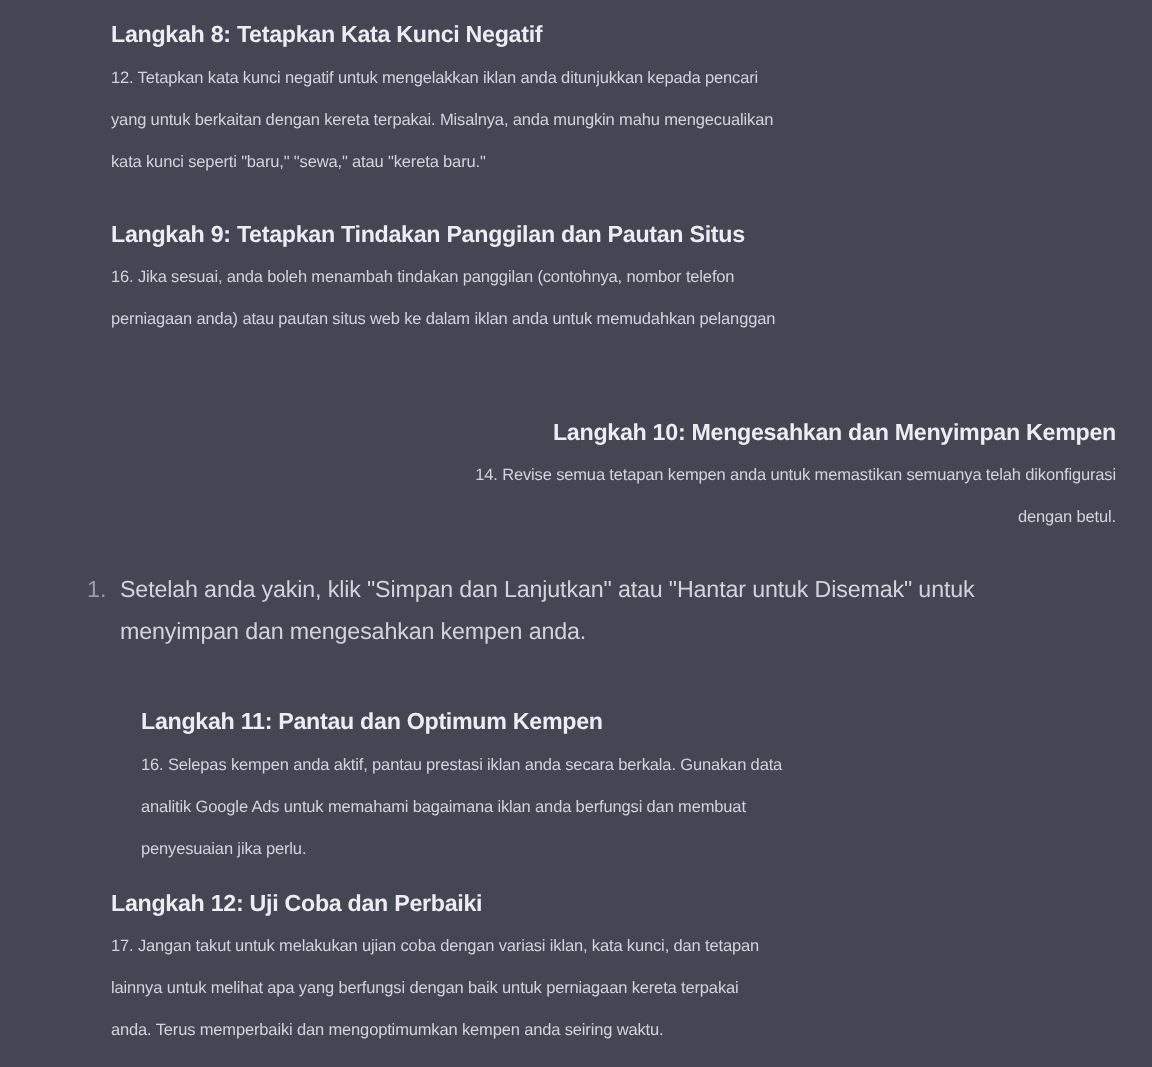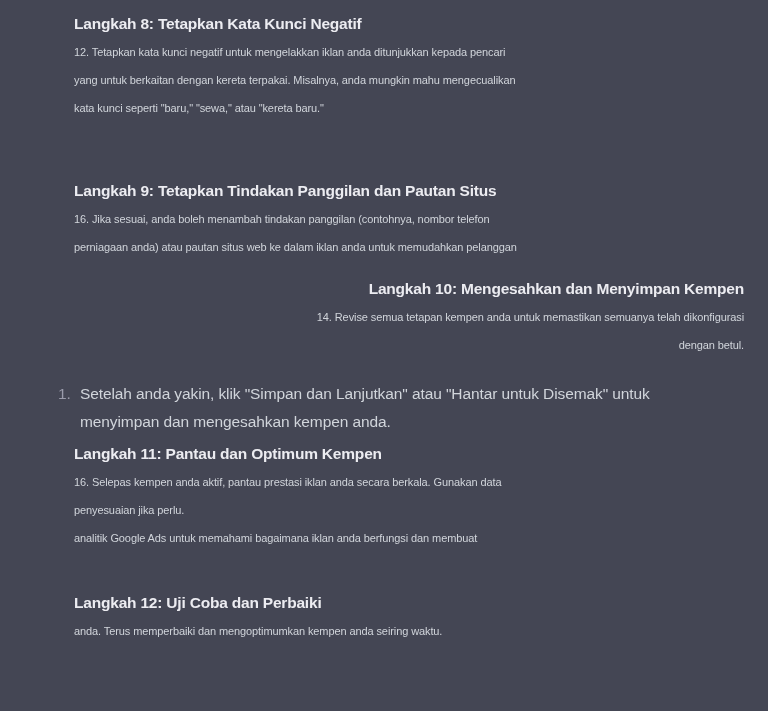--- a/index.html
+++ b/index.html
@@ -70,21 +70,21 @@
 
   <div class="section" style="top:10px;">
     <div class="heading">Langkah 8: Tetapkan Kata Kunci Negatif</div>
     <div class="para">
       <span class="line">12. Tetapkan kata kunci negatif untuk mengelakkan iklan anda ditunjukkan kepada pencari</span>
       <span class="line">yang untuk berkaitan dengan kereta terpakai. Misalnya, anda mungkin mahu mengecualikan</span>
       <span class="line">kata kunci seperti "baru," "sewa," atau "kereta baru."</span>
     </div>
   </div>
 
-  <div class="section" style="top:143px;margin-top:34px;">
+  <div class="section" style="top:143px;">
     <div class="heading">Langkah 9: Tetapkan Tindakan Panggilan dan Pautan Situs</div>
     <div class="para">
       <span class="line">16. Jika sesuai, anda boleh menambah tindakan panggilan (contohnya, nombor telefon</span>
       <span class="line">perniagaan anda) atau pautan situs web ke dalam iklan anda untuk memudahkan pelanggan</span>
     </div>
   </div>
 
   <div class="section" style="top:275px;text-align:right;">
     <div class="heading">Langkah 10: Mengesahkan dan Menyimpan Kempen</div>
     <div class="para">
@@ -94,29 +94,31 @@
   </div>
 
   <div class="olist" style="top:380px;">
     <span class="marker">1.</span>
     <div class="body">
       <span class="line">Setelah anda yakin, klik "Simpan dan Lanjutkan" atau "Hantar untuk Disemak" untuk</span>
       <span class="line">menyimpan dan mengesahkan kempen anda.</span>
     </div>
   </div>
 
-  <div class="section" style="top:440px;">
+  <div class="section" style="top:468px;margin-left:20px;">
     <div class="heading">Langkah 11: Pantau dan Optimum Kempen</div>
     <div class="para">
       <span class="line">16. Selepas kempen anda aktif, pantau prestasi iklan anda secara berkala. Gunakan data</span>
+      <span class="line">analitik Google Ads untuk memahami bagaimana iklan anda berfungsi dan membuat</span>
       <span class="line">penyesuaian jika perlu.</span>
-      <span class="line">analitik Google Ads untuk memahami bagaimana iklan anda berfungsi dan membuat</span>
     </div>
   </div>
 
   <div class="section" style="top:589px;">
     <div class="heading">Langkah 12: Uji Coba dan Perbaiki</div>
     <div class="para">
+      <span class="line">17. Jangan takut untuk melakukan ujian coba dengan variasi iklan, kata kunci, dan tetapan</span>
+      <span class="line">lainnya untuk melihat apa yang berfungsi dengan baik untuk perniagaan kereta terpakai</span>
       <span class="line">anda. Terus memperbaiki dan mengoptimumkan kempen anda seiring waktu.</span>
     </div>
   </div>
 
 </div>
 
 </body></html>

